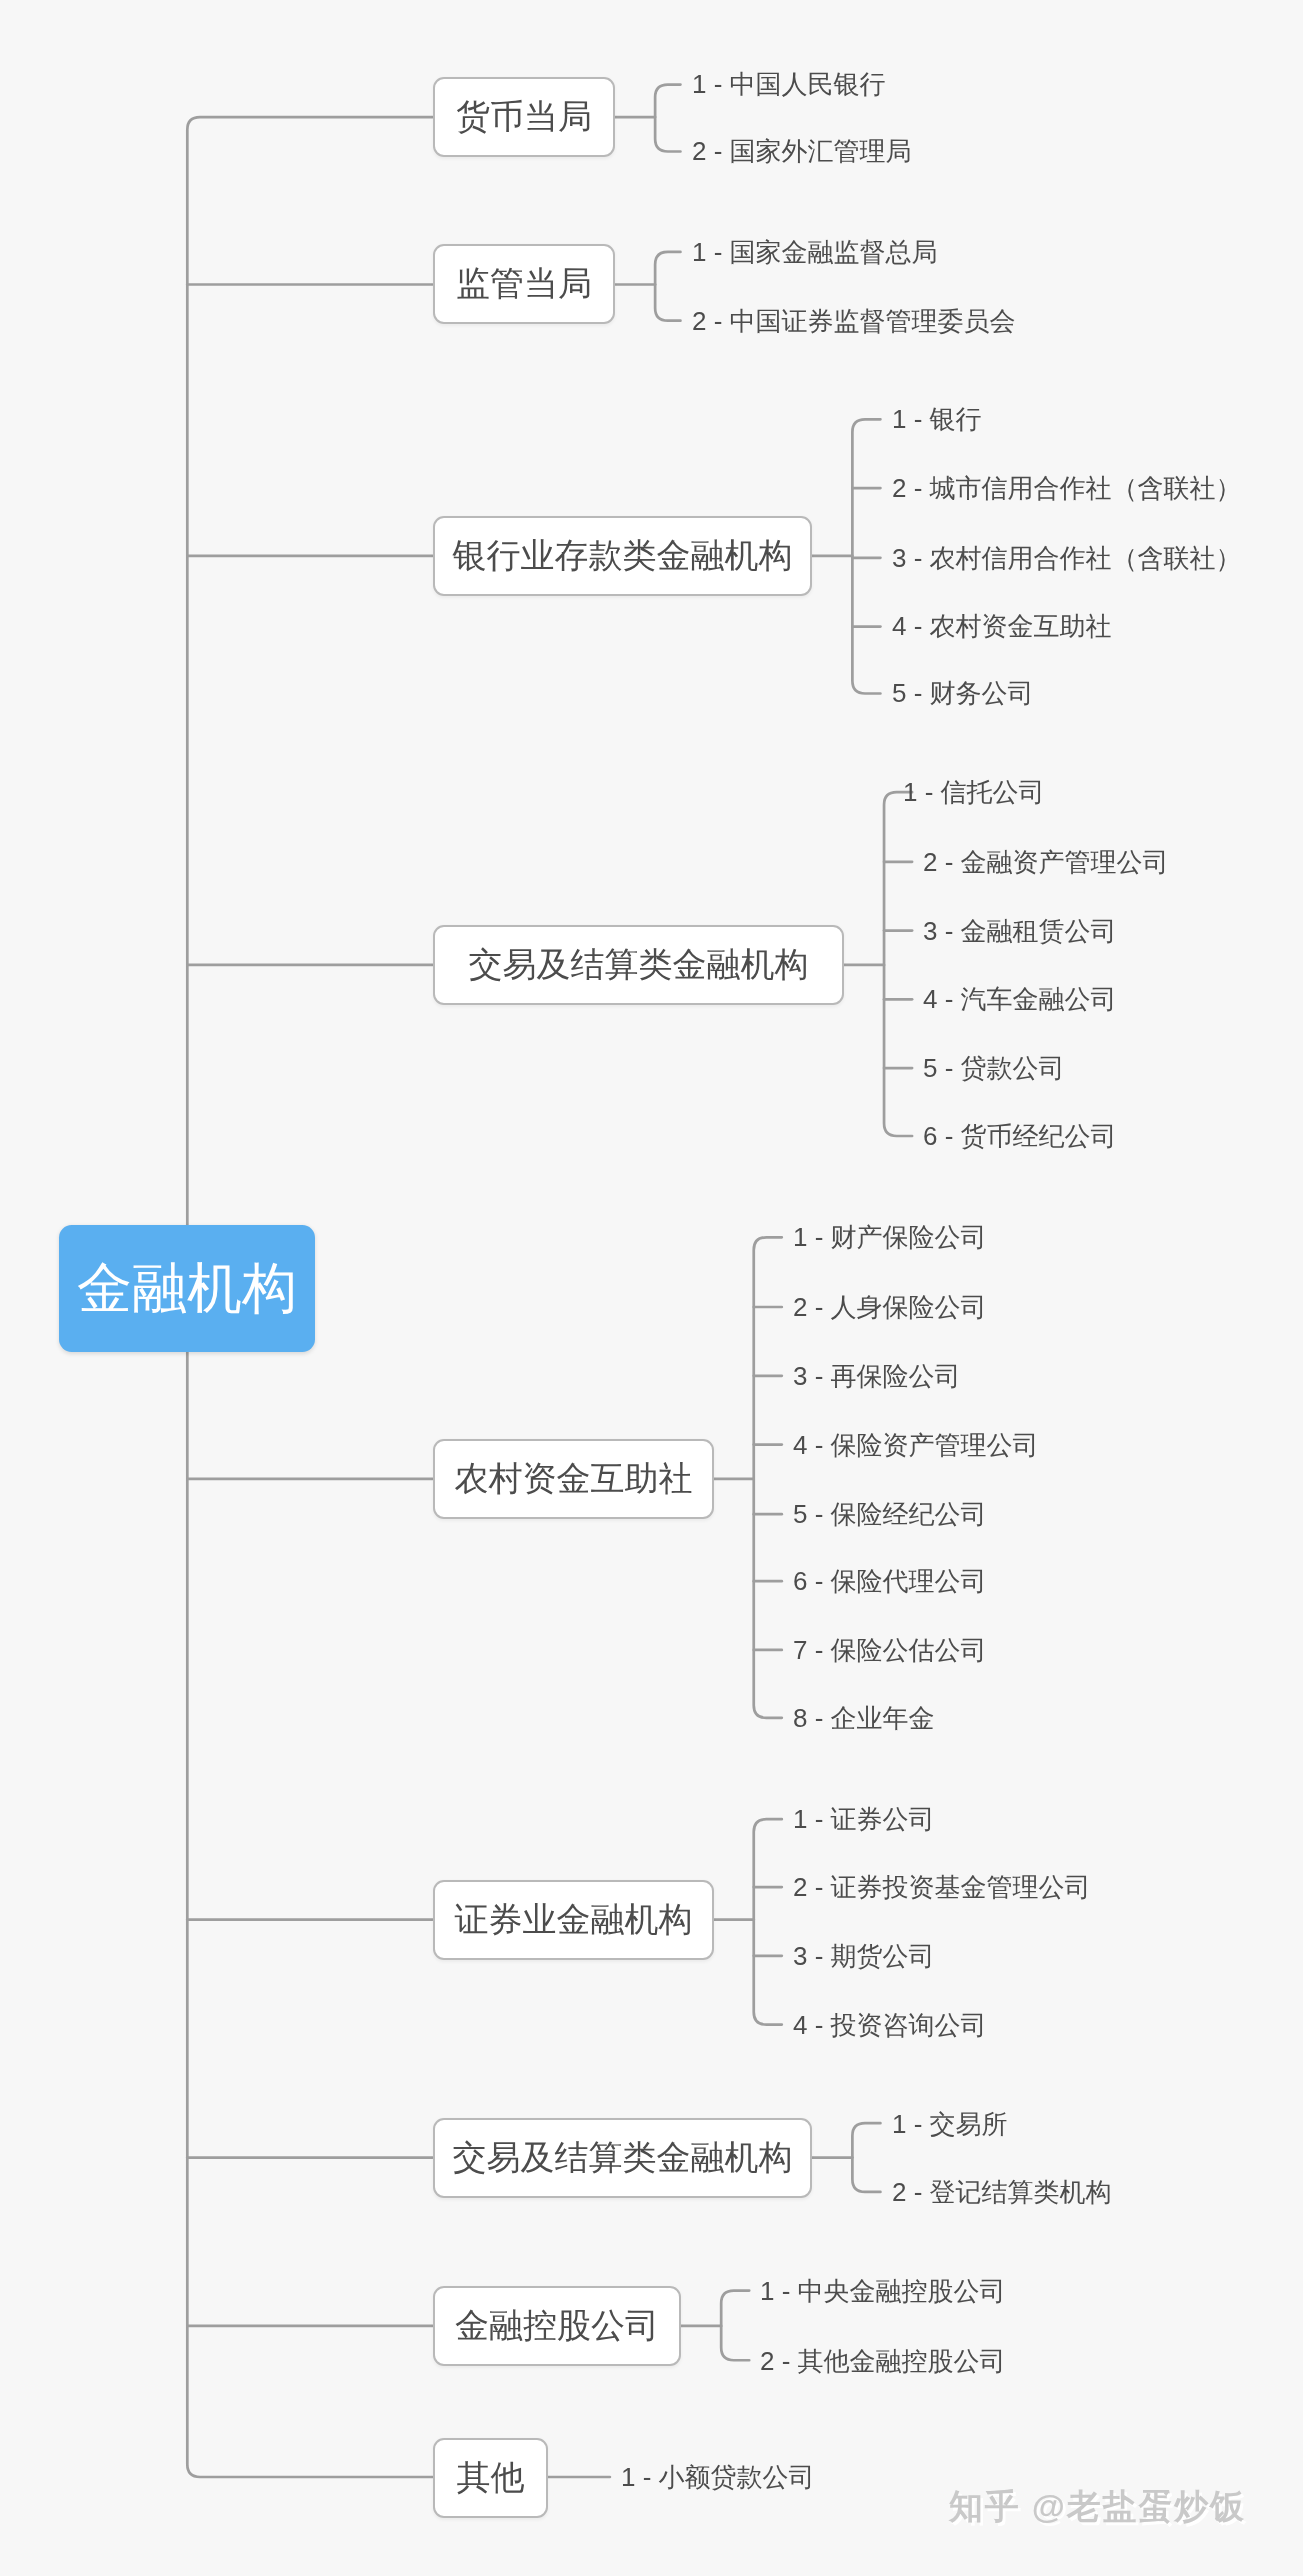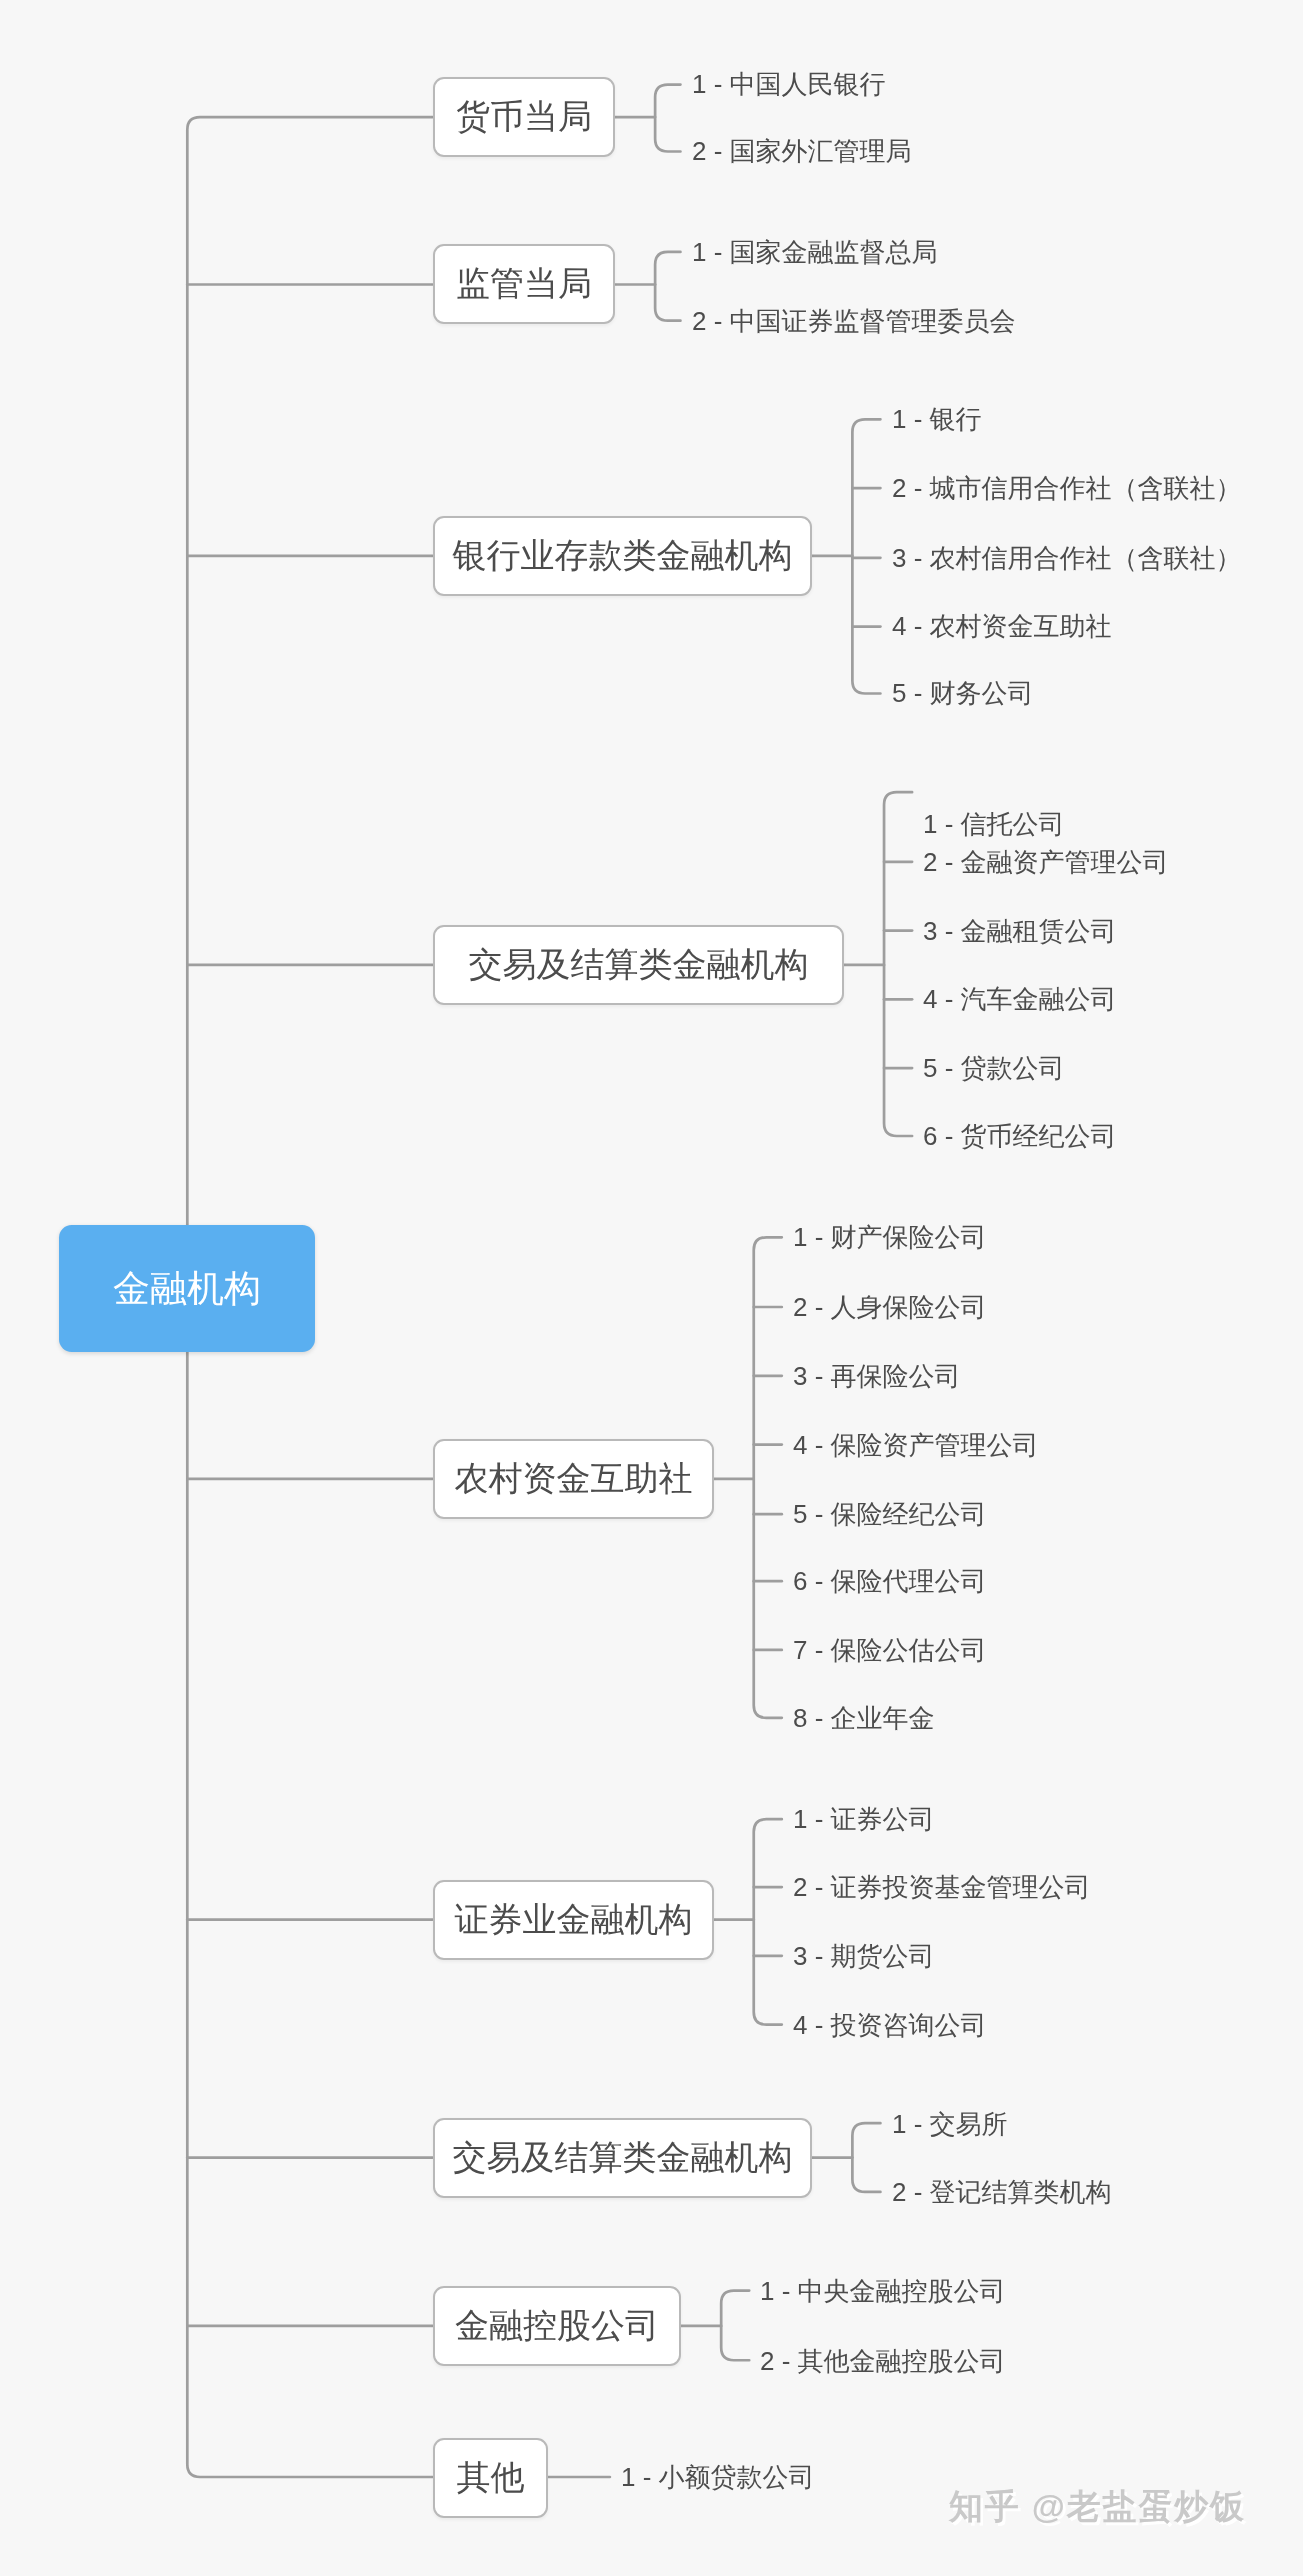--- a/index.html
+++ b/index.html
@@ -52,21 +52,21 @@
     box-sizing:border-box;
     z-index:2;
   }
   .root{
     position:absolute;
     display:flex;
     align-items:center;
     justify-content:center;
     background:var(--root-bg);
     color:var(--root-text);
-    font-size:37px;
+    font-size:55px;
     border-radius:12.7px;
     white-space:nowrap;
     box-shadow:0 1.8px 4.5px rgba(0,0,0,0.12);
     box-sizing:border-box;
     z-index:3;
   }
   .leaf{
     position:absolute;
     height:40px;
     line-height:40px;
@@ -163,21 +163,21 @@
 
   <div class="leaf" style="left:692px;top:232px;">1 - 国家金融监督总局</div>
   <div class="leaf" style="left:692px;top:301px;">2 - 中国证券监督管理委员会</div>
 
   <div class="leaf" style="left:892px;top:399px;">1 - 银行</div>
   <div class="leaf" style="left:892px;top:468px;">2 - 城市信用合作社（含联社）</div>
   <div class="leaf" style="left:892px;top:538px;">3 - 农村信用合作社（含联社）</div>
   <div class="leaf" style="left:892px;top:606px;">4 - 农村资金互助社</div>
   <div class="leaf" style="left:892px;top:673px;">5 - 财务公司</div>
 
-  <div class="leaf" style="left:923px;top:772px;margin-top:32px;">1 - 信托公司</div>
+  <div class="leaf" style="left:903px;top:772px;">1 - 信托公司</div>
   <div class="leaf" style="left:923px;top:842px;">2 - 金融资产管理公司</div>
   <div class="leaf" style="left:923px;top:911px;">3 - 金融租赁公司</div>
   <div class="leaf" style="left:923px;top:979px;">4 - 汽车金融公司</div>
   <div class="leaf" style="left:923px;top:1048px;">5 - 贷款公司</div>
   <div class="leaf" style="left:923px;top:1116px;">6 - 货币经纪公司</div>
 
   <div class="leaf" style="left:793px;top:1217px;">1 - 财产保险公司</div>
   <div class="leaf" style="left:793px;top:1287px;">2 - 人身保险公司</div>
   <div class="leaf" style="left:793px;top:1356px;">3 - 再保险公司</div>
   <div class="leaf" style="left:793px;top:1425px;">4 - 保险资产管理公司</div>

